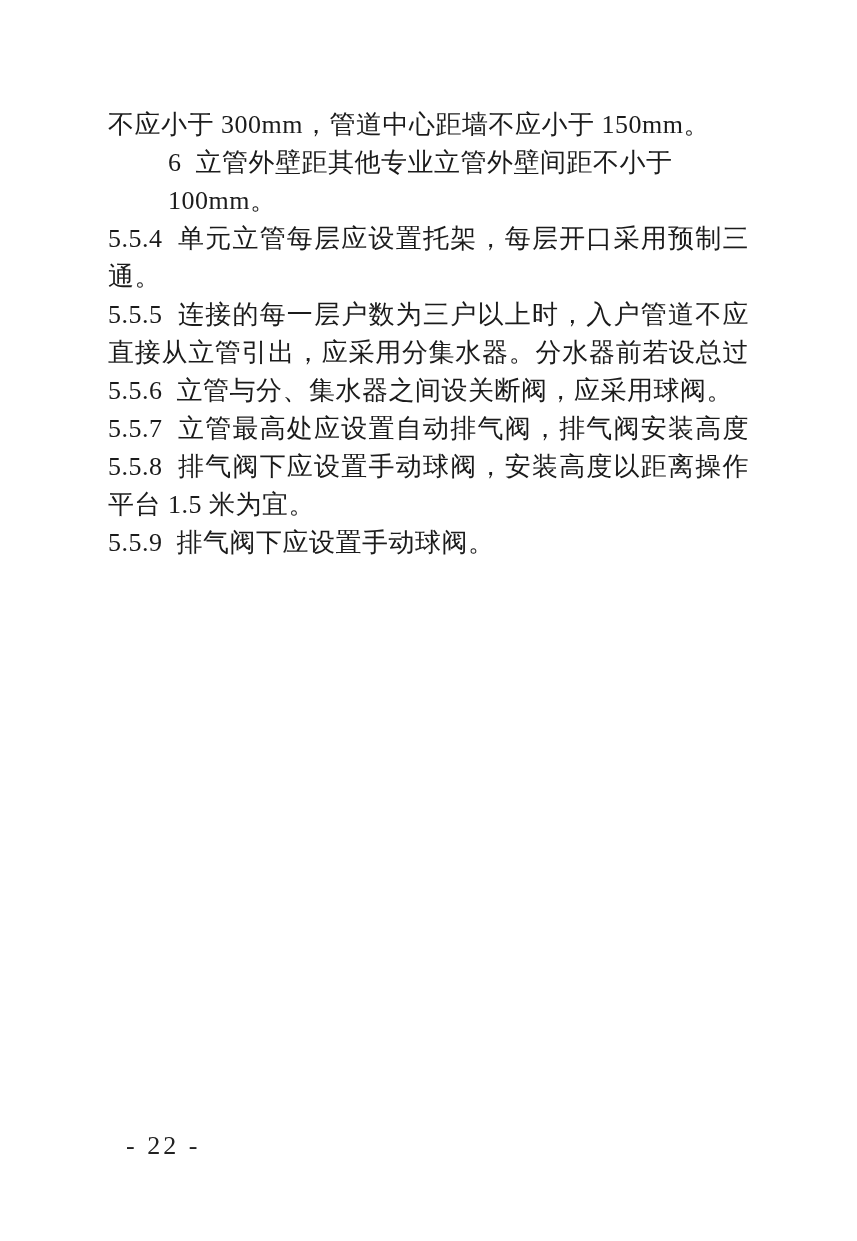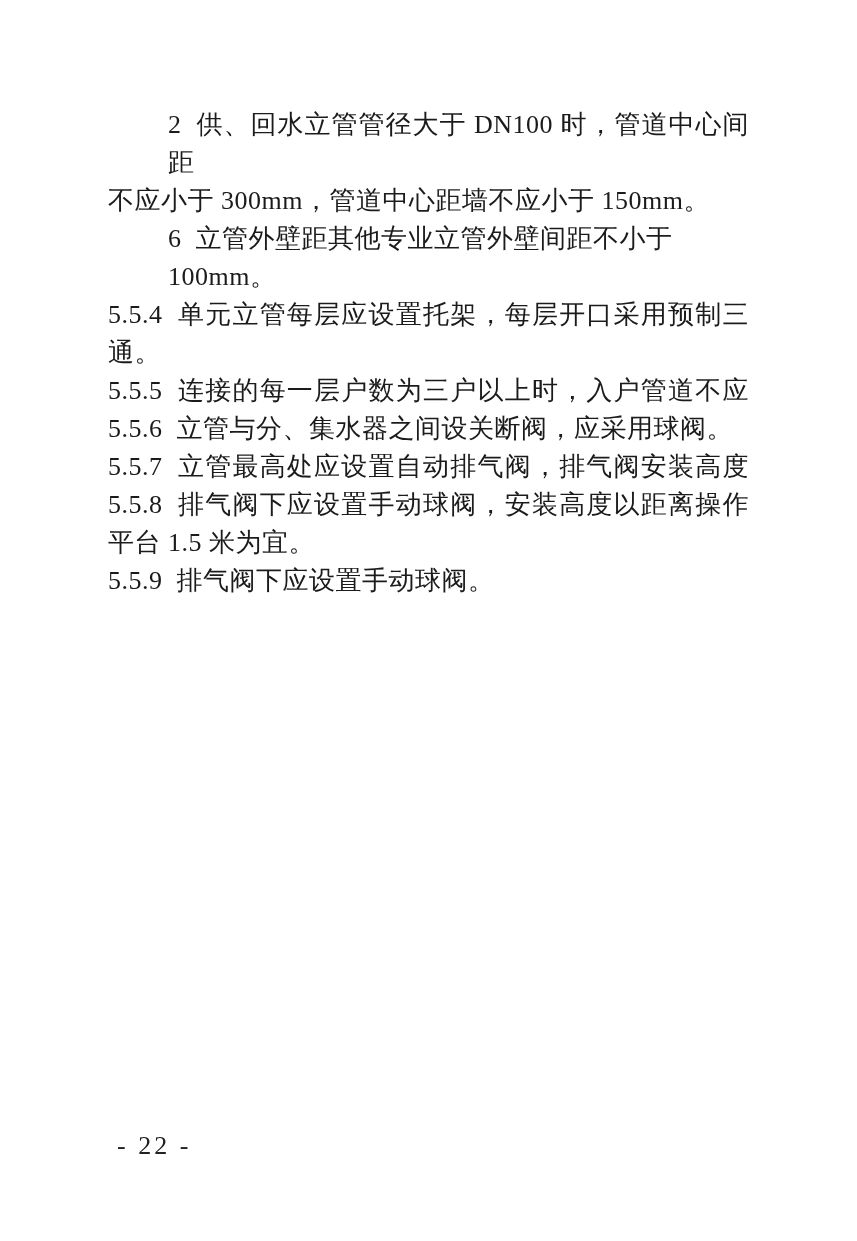--- a/index.html
+++ b/index.html
@@ -28,41 +28,41 @@
   .just {
     text-align: justify;
     text-align-last: justify;
   }
   
   .indent {
     padding-left: 60px;
   }
   .page-number {
     position: absolute;
-    left: 117px;
+    left: 126px;
     top: 1131px;
     font-size: 26px;
     line-height: 30px;
     letter-spacing: 3px;
     white-space: pre;
     color: #222222;
   }
 </style>
 </head>
 <body>
 
 <div class="page">
 
   <div class="text-block">
-    <div class="line indent just">2  供、回水立管管径大于 DN100 时，管道中心间距</div>
     <div class="line">不应小于 300mm，管道中心距墙不应小于 150mm。</div>
     <div class="line indent">6  立管外壁距其他专业立管外壁间距不小于 100mm。</div>
     <div class="line just">5.5.4  单元立管每层应设置托架，每层开口采用预制三</div>
     <div class="line">通。</div>
     <div class="line just">5.5.5  连接的每一层户数为三户以上时，入户管道不应</div>
+    <div class="line just">直接从立管引出，应采用分集水器。分水器前若设总过</div>
     <div class="line">5.5.6  立管与分、集水器之间设关断阀，应采用球阀。</div>
     <div class="line just">5.5.7  立管最高处应设置自动排气阀，排气阀安装高度</div>
     <div class="line just">5.5.8  排气阀下应设置手动球阀，安装高度以距离操作</div>
     <div class="line">平台 1.5 米为宜。</div>
     <div class="line">5.5.9  排气阀下应设置手动球阀。</div>
   </div>
 
   <div class="page-number">- 22 -</div>
 
 </div>

